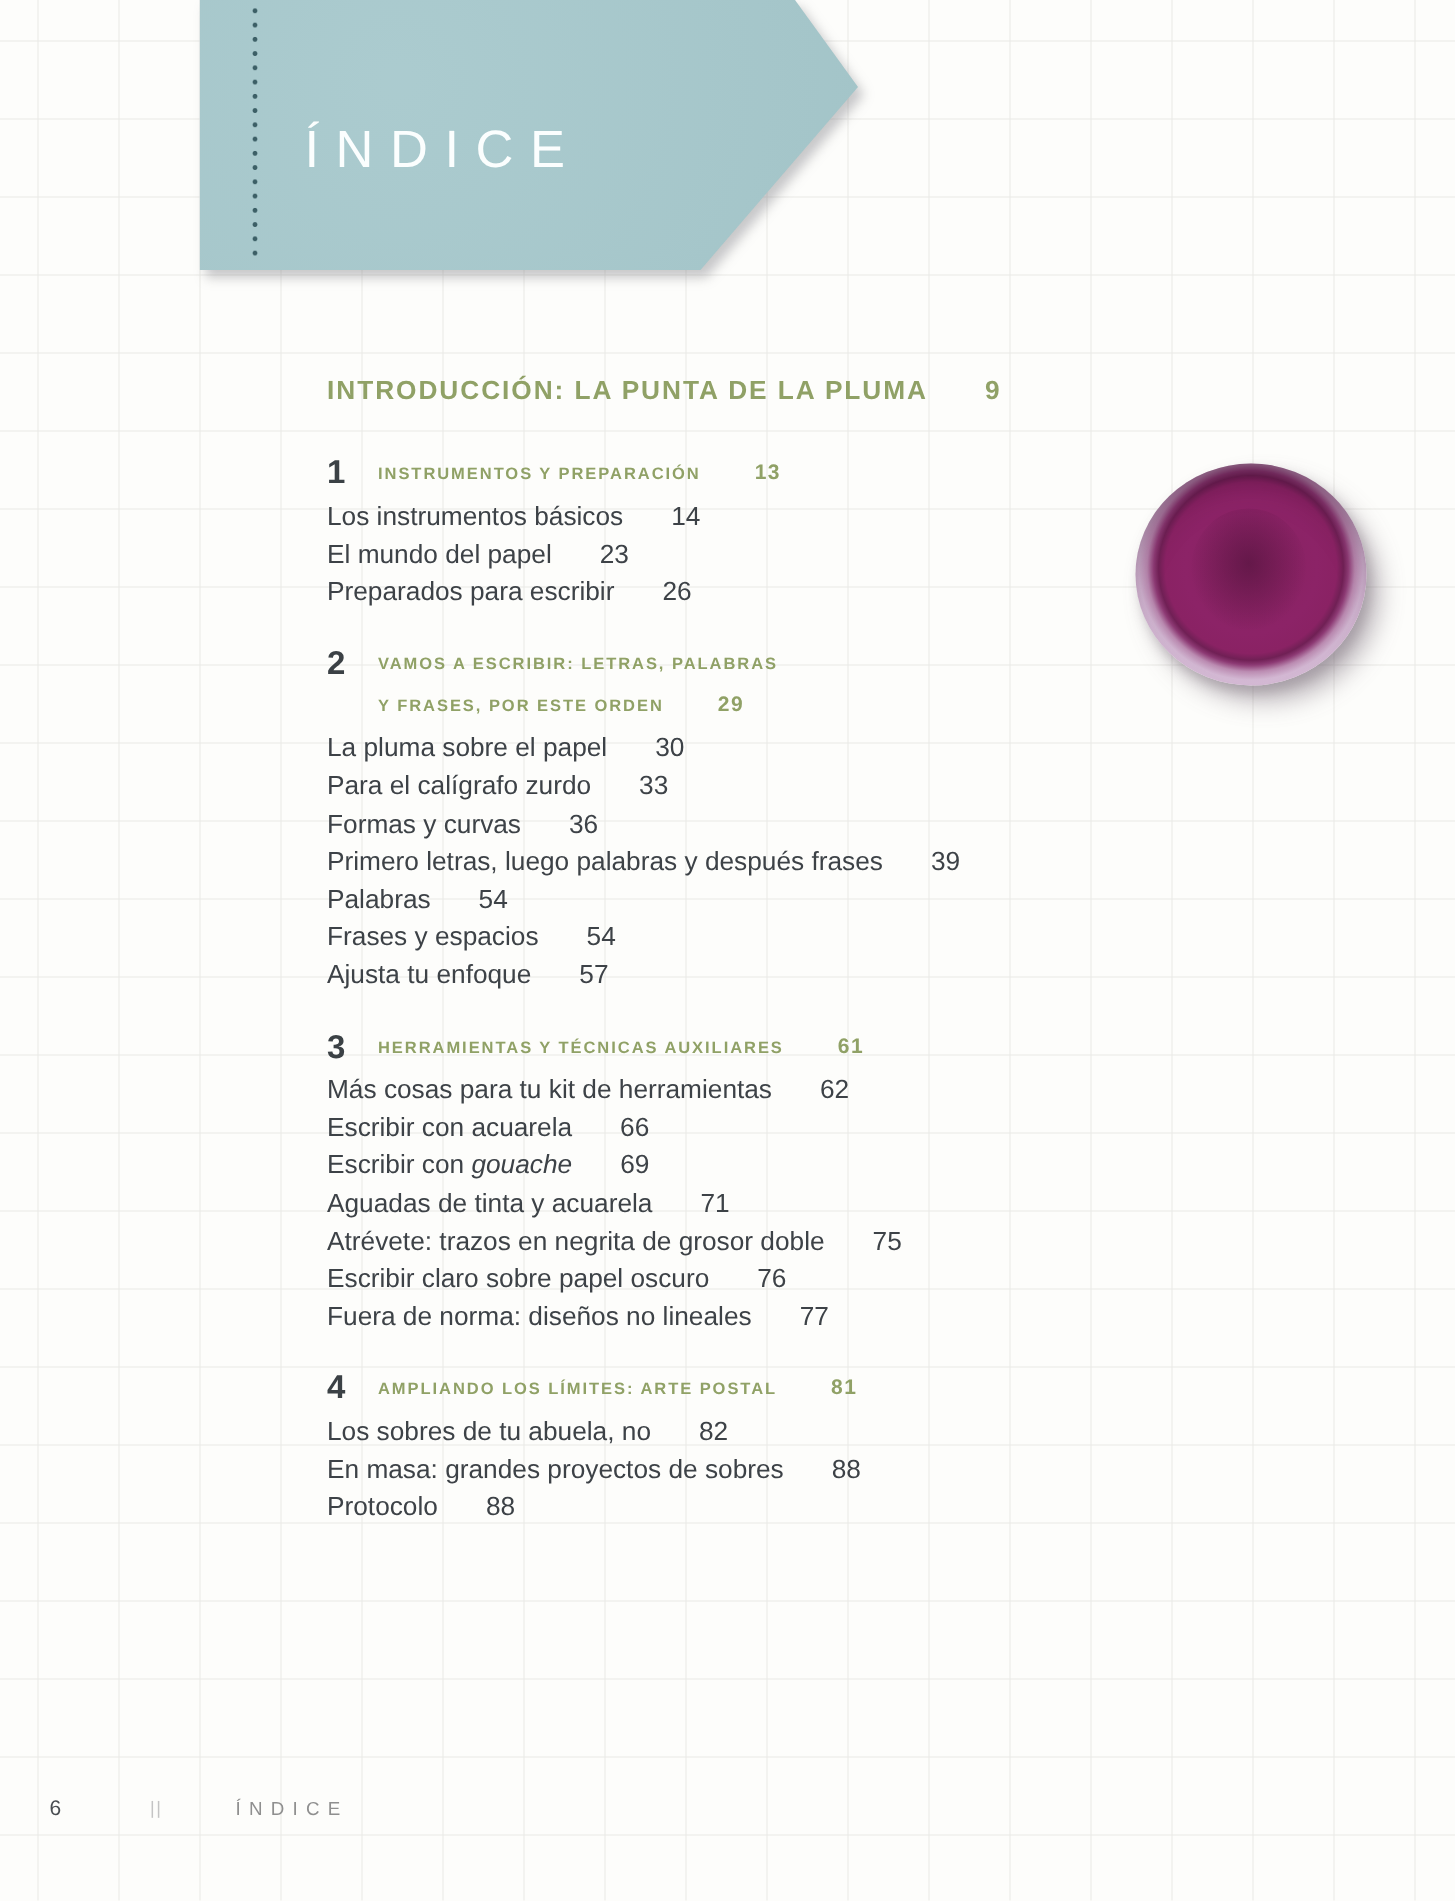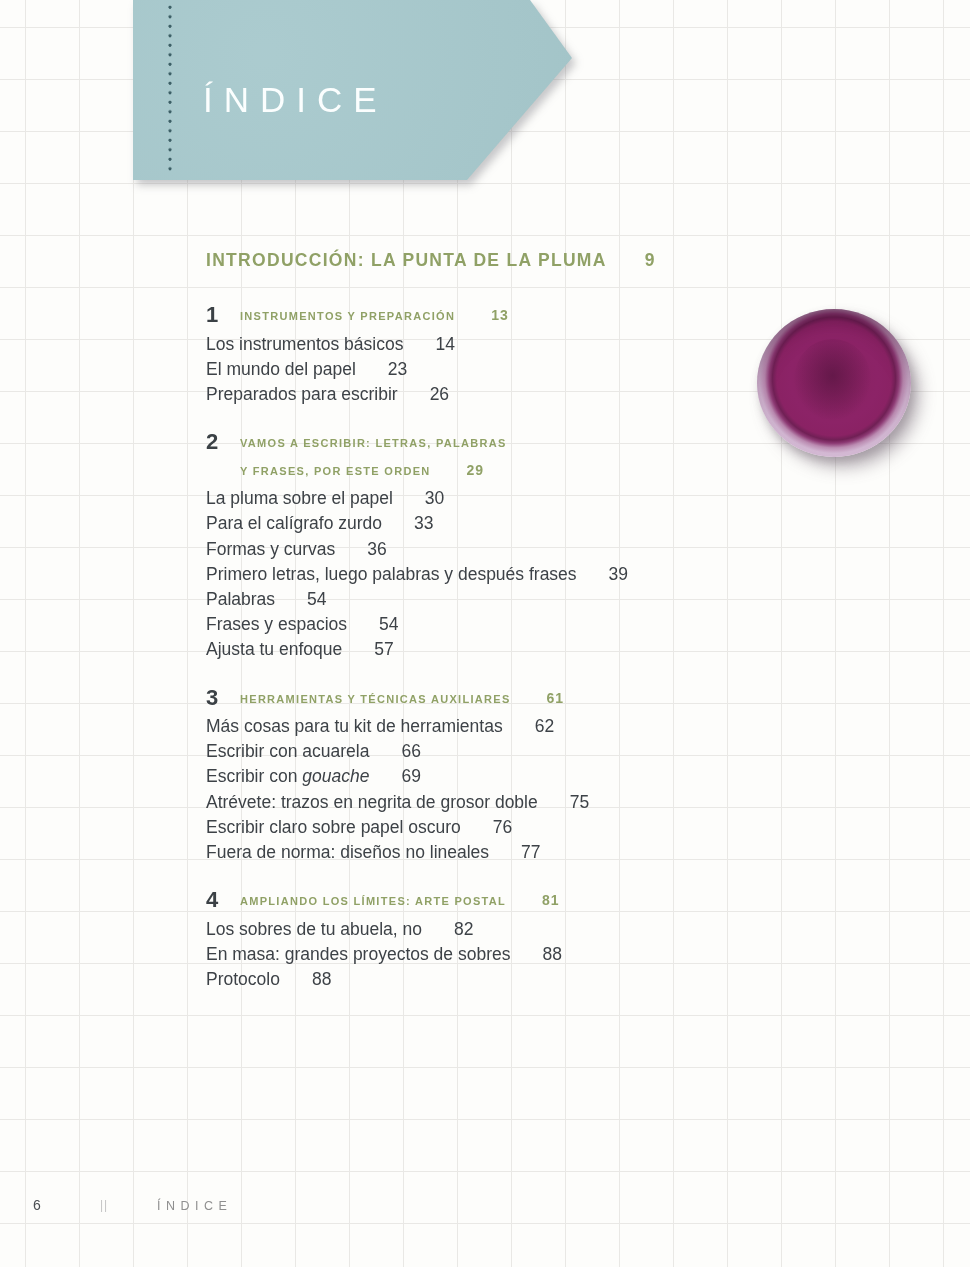--- a/index.html
+++ b/index.html
@@ -51,21 +51,21 @@
       inset 0 16px 20px -8px rgba(52,8,40,0.5),
       inset 0 -5px 10px rgba(255,240,255,0.25);
   }
   .ink-pot::before {
     content:""; position:absolute; left:24%; top:20%;
     width:50%; height:55%; border-radius:50%;
     background:radial-gradient(ellipse at 50% 45%, rgba(72,16,56,0.55), rgba(72,16,56,0) 72%);
   }
 
   
-  .toc { position:absolute; left:206px; top:250px; width:640px; }
+  .toc { position:absolute; left:218px; top:250px; width:640px; }
   .intro-row {
     font-size:17.5px; font-weight:700; letter-spacing:1.3px;
     color:#90a166; line-height:20px; margin-bottom:32px; white-space:nowrap;
   }
   .pg-head { margin-left:38px; }
   .chapter { margin-top:22px; }
   .chapter-head { display:flex; align-items:flex-start; margin-bottom:2px; }
   .ch-num {
     width:34px; flex:0 0 34px; font-size:22px; font-weight:700;
     color:#3b4145; line-height:25.5px;
@@ -127,20 +127,21 @@
         <div class="toc-item"><span class="item-text">Ajusta tu enfoque</span><span class="item-pg">57</span></div>
       </div>
       <div class="chapter">
         <div class="chapter-head">
           <span class="ch-num">3</span>
           <div class="ch-title-wrap"><span class="ch-title">HERRAMIENTAS Y TÉCNICAS AUXILIARES</span><span class="ch-pg">61</span></div>
         </div>
         <div class="toc-item"><span class="item-text">Más cosas para tu kit de herramientas</span><span class="item-pg">62</span></div>
         <div class="toc-item"><span class="item-text">Escribir con acuarela</span><span class="item-pg">66</span></div>
         <div class="toc-item"><span class="item-text">Escribir con </span><em class="item-italic">gouache</em><span class="item-pg">69</span></div>
+        <div class="toc-item"><span class="item-text">Aguadas de tinta y acuarela</span><span class="item-pg">71</span></div>
         <div class="toc-item"><span class="item-text">Atrévete: trazos en negrita de grosor doble</span><span class="item-pg">75</span></div>
         <div class="toc-item"><span class="item-text">Escribir claro sobre papel oscuro</span><span class="item-pg">76</span></div>
         <div class="toc-item"><span class="item-text">Fuera de norma: diseños no lineales</span><span class="item-pg">77</span></div>
       </div>
       <div class="chapter">
         <div class="chapter-head">
           <span class="ch-num">4</span>
           <div class="ch-title-wrap"><span class="ch-title">AMPLIANDO LOS LÍMITES: ARTE POSTAL</span><span class="ch-pg">81</span></div>
         </div>
         <div class="toc-item"><span class="item-text">Los sobres de tu abuela, no</span><span class="item-pg">82</span></div>

